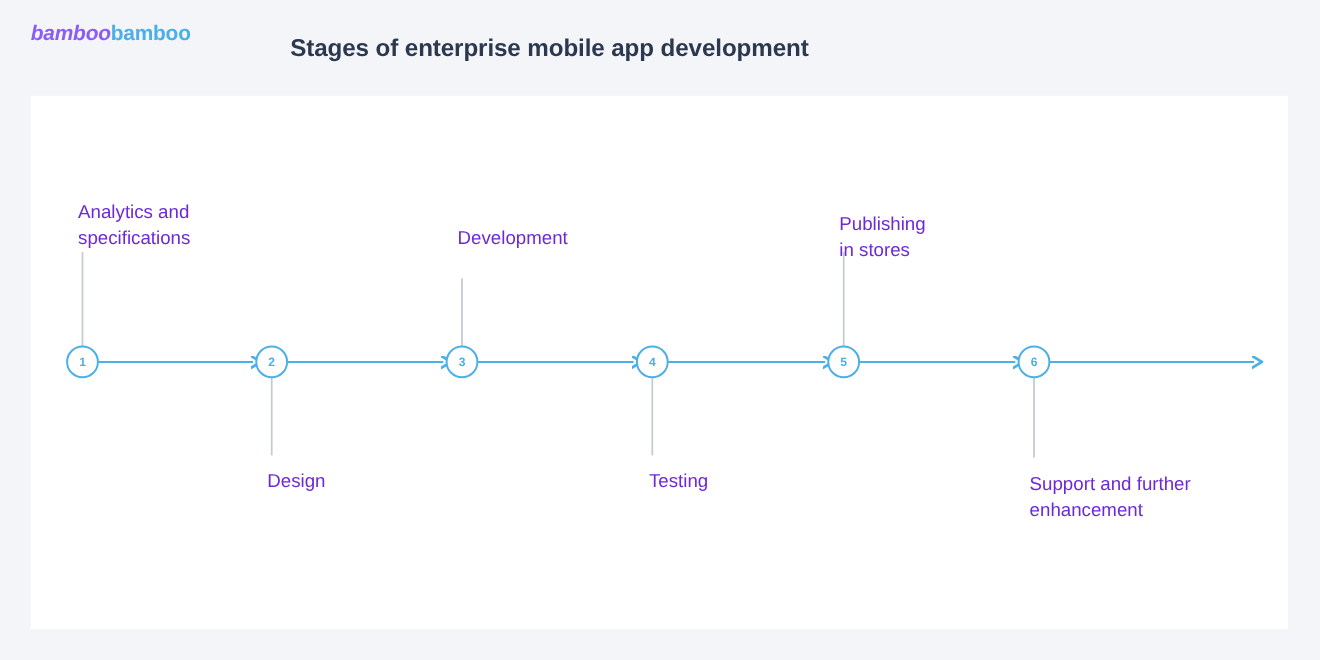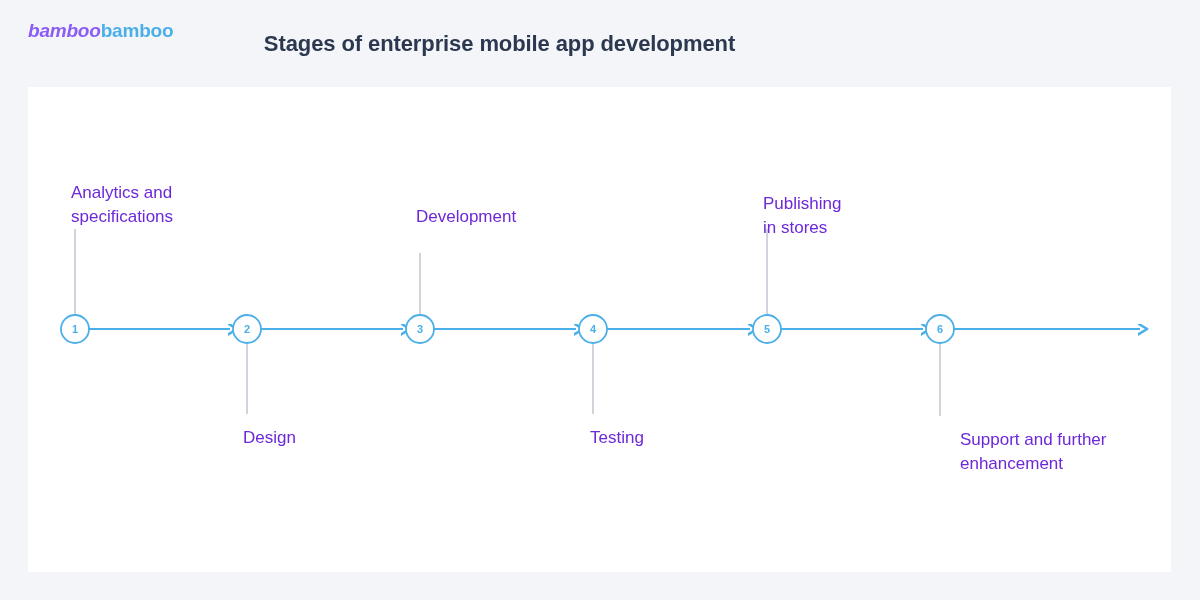--- a/index.html
+++ b/index.html
@@ -128,15 +128,15 @@
 </svg>
 
 <div id="labels">
     <div class="stage-label above" style="left: 71px; top: 181px;">Analytics and
 specifications</div>
     <div class="stage-label below" style="left: 243px; top: 426px;">Design</div>
     <div class="stage-label above" style="left: 416px; top: 205px;">Development</div>
     <div class="stage-label below" style="left: 590px; top: 426px;">Testing</div>
     <div class="stage-label above" style="left: 763px; top: 192px;">Publishing
 in stores</div>
-    <div class="stage-label below" style="left: 936px; top: 428px; margin-left: 24px;">Support and further
+    <div class="stage-label below" style="left: 936px; top: 428px;">Support and further
 enhancement</div>
   </div>
 
 </body></html>

